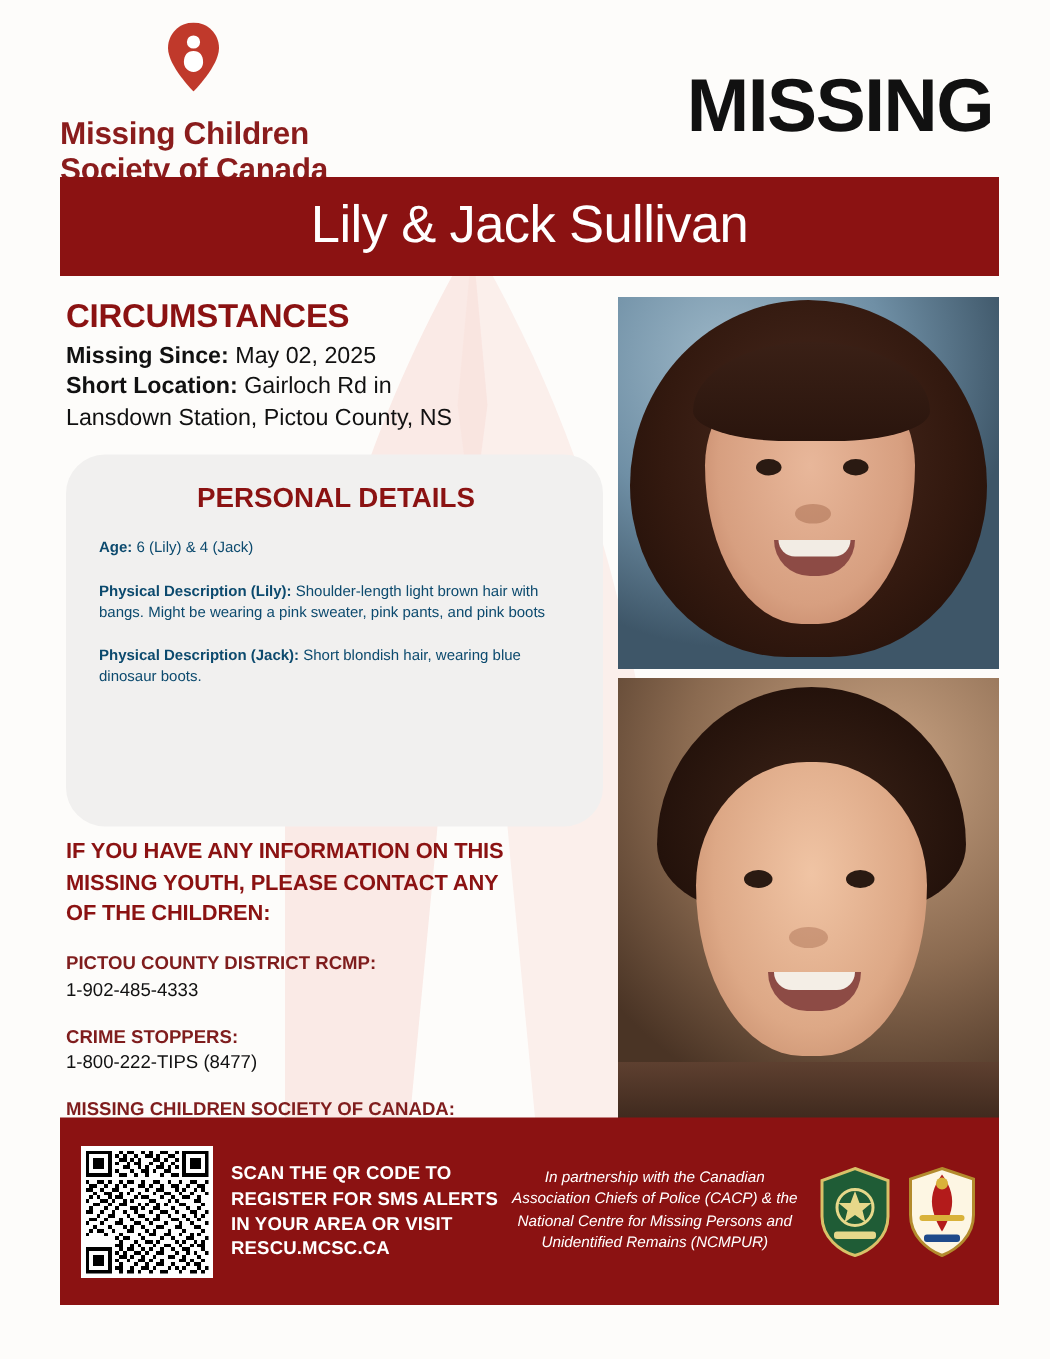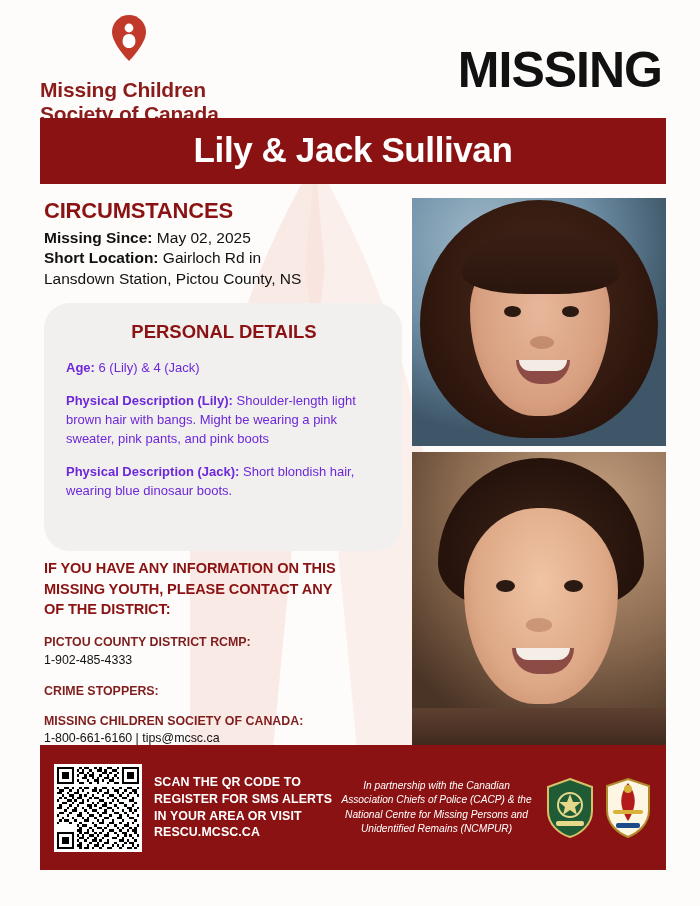--- a/index.html
+++ b/index.html
@@ -74,21 +74,21 @@
 
   
   .name-band {
     position: relative;
     z-index: 2;
     margin: 6px 34px 0 40px;
     background: #8b1212;
     color: #fff;
     text-align: center;
     font-size: 35px;
-    font-weight: bold;
+    font-weight: normal;
     padding: 12px 0 14px;
     letter-spacing: -0.4px;
   }
 
   
   .body-area {
     position: relative;
     z-index: 2;
     display: flex;
     padding: 14px 34px 0 44px;
@@ -128,24 +128,24 @@
     min-height: 248px;
   }
   .details-title {
     color: #8b1212;
     font-size: 18.5px;
     font-weight: bold;
     text-align: center;
     margin: 2px 0 16px 0;
   }
   .detail-block {
-    font-size: 13px;
+    font-size: 10px;
     line-height: 1.45;
     margin-bottom: 14px;
-    color: #6d28d9;
+    color: #0c4a6e;
   }
   .detail-block:last-child { margin-bottom: 0; }
   .detail-block b { font-weight: bold; }
 
   
   .photo {
     width: 254px;
     height: 248px;
     overflow: hidden;
     position: relative;
@@ -428,29 +428,30 @@
             <div class="p2-teeth"></div>
           </div>
       </div>
     </div>
   </div>
 
   <div class="contact-block">
     <div class="contact-head">
       <div>IF YOU HAVE ANY INFORMATION ON THIS</div>
       <div>MISSING YOUTH, PLEASE CONTACT ANY</div>
-      <div>OF THE DISTRICT:</div>
+      <div>OF THE CHILDREN:</div>
     </div>
 
     <div class="contact-item">
       <div class="contact-label">PICTOU COUNTY DISTRICT RCMP:</div>
       <div class="contact-value">1-902-485-4333</div>
     </div>
     <div class="contact-item">
       <div class="contact-label">CRIME STOPPERS:</div>
+      <div class="contact-value">1-800-222-TIPS (8477)</div>
     </div>
     <div class="contact-item">
       <div class="contact-label">MISSING CHILDREN SOCIETY OF CANADA:</div>
       <div class="contact-value">1-800-661-6160  |  tips@mcsc.ca</div>
     </div>
   </div>
 
   <div class="footer">
     <div class="qr">
       <svg width="82" height="82" viewBox="0 0 33 33" shape-rendering="crispEdges">

